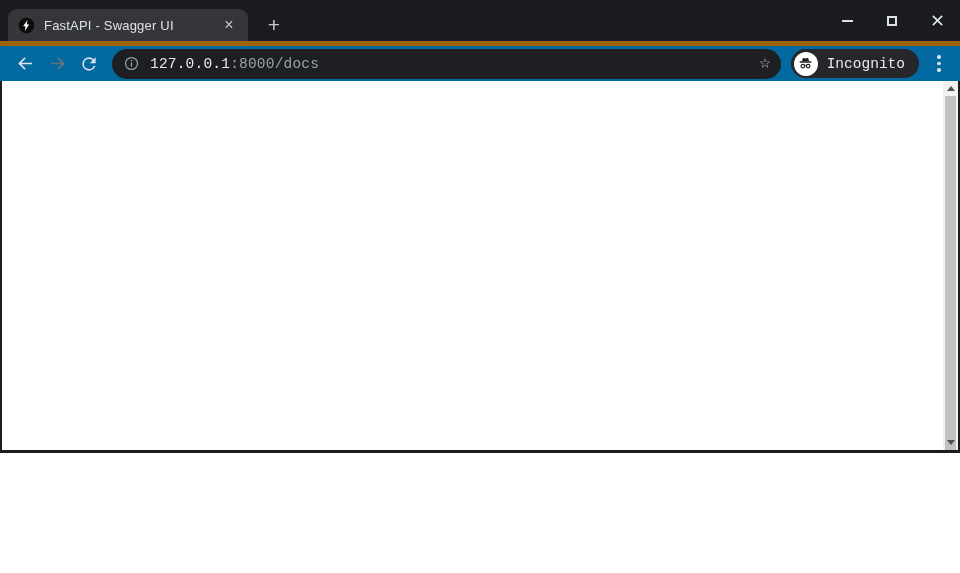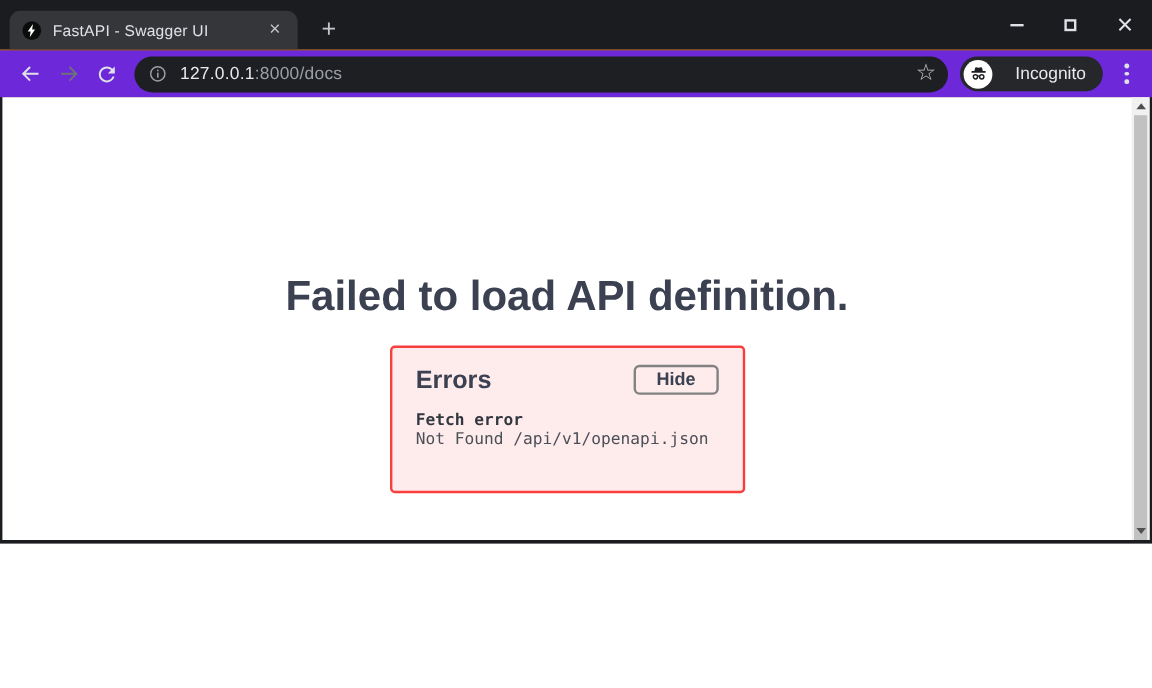--- a/index.html
+++ b/index.html
@@ -29,37 +29,37 @@
     color: #c3c7cb; font-size: 21px; font-weight: 300; text-align: center; line-height: 24px;
     border-radius: 50%;
   }
   .win-controls { position: absolute; right: 16px; top: 0; height: 41px; display: flex; align-items: center; gap: 31px; }
   .wc { width: 14px; height: 14px; display: flex; align-items: center; justify-content: center; }
   .min-glyph { width: 11px; height: 2px; background: #dee1e6; display: block; }
   .max-glyph { width: 10px; height: 10px; border: 2px solid #dee1e6; display: block; }
 
   
   .toolbar {
-    height: 40px; background: #6d28d9; border-top: 1px solid #a16207;
-    display: flex; align-items: center; padding: 0 10px;
+    height: 40px; background: #0369a1; border-top: 5px solid #a16207;
+    display: flex; align-items: center; padding: 0 10px; font-family: Liberation Mono, monospace;
   }
   .nav-btn { width: 30px; height: 30px; border: 0; background: transparent; display: flex; align-items: center; justify-content: center; flex: none; margin-right: 2px; }
   .urlbar {
     flex: 1; height: 30px; background: #1e1f23; border-radius: 15px;
     display: flex; align-items: center; padding: 0 10px 0 11px; margin: 0 6px; min-width: 0;
   }
   .info-wrap { display: flex; margin-right: 10px; flex: none; }
   .url-text { font-size: 14.5px; letter-spacing: .2px; white-space: nowrap; }
   .url-host { color: #e8eaed; }
   .url-rest { color: #9aa0a6; }
   .url-spacer { flex: 1; }
   .star { color: #c3c7cb; font-size: 19px; line-height: 19px; flex: none; }
   .incog {
     height: 29px; background: #26272b; border-radius: 15px;
-    display: flex; align-items: center; padding: 0 14px 0 3px; gap: 19px; margin: 0 4px; flex: none;
+    display: flex; align-items: center; padding: 0 14px 0 3px; gap: 9px; margin: 0 4px; flex: none;
   }
   .incog-circle { width: 24px; height: 24px; background: #ffffff; border-radius: 50%; display: flex; align-items: center; justify-content: center; }
   .incog-label { font-size: 14.5px; color: #e8eaed; }
   .menu { width: 22px; height: 30px; display: flex; flex-direction: column; align-items: center; justify-content: center; gap: 3px; margin-left: 5px; flex: none; }
   .menu i { width: 3.5px; height: 3.5px; border-radius: 50%; background: #dee1e6; }
 
   
   .page { position: absolute; top: 81px; left: 2px; right: 2px; bottom: 3px; background: #ffffff; overflow: hidden; }
   .content { margin-right: 15px; }
   .main-heading {
@@ -168,34 +168,20 @@
     </div>
 
     <div class="menu">
       <i></i>
       <i></i>
       <i></i>
     </div>
   </div>
 
   <div class="page">
-    <div class="content">
-      <h1 class="main-heading">Failed to load API definition.</h1>
-
-      <div class="errors">
-        <div class="errors-head">
-          <span class="errors-title">Errors</span>
-          <button class="hide-btn">Hide</button>
-        </div>
-        <div class="error-item">
-          <div class="error-title">Fetch error</div>
-          <div class="error-msg">Not Found /api/v1/openapi.json</div>
-        </div>
-      </div>
-    </div>
 
     <div class="scrollbar">
       <div class="sb-btn up">
         <span class="tri-up"></span>
       </div>
       <div class="sb-thumb"></div>
       <div class="sb-btn down">
         <span class="tri-down"></span>
       </div>
     </div>

